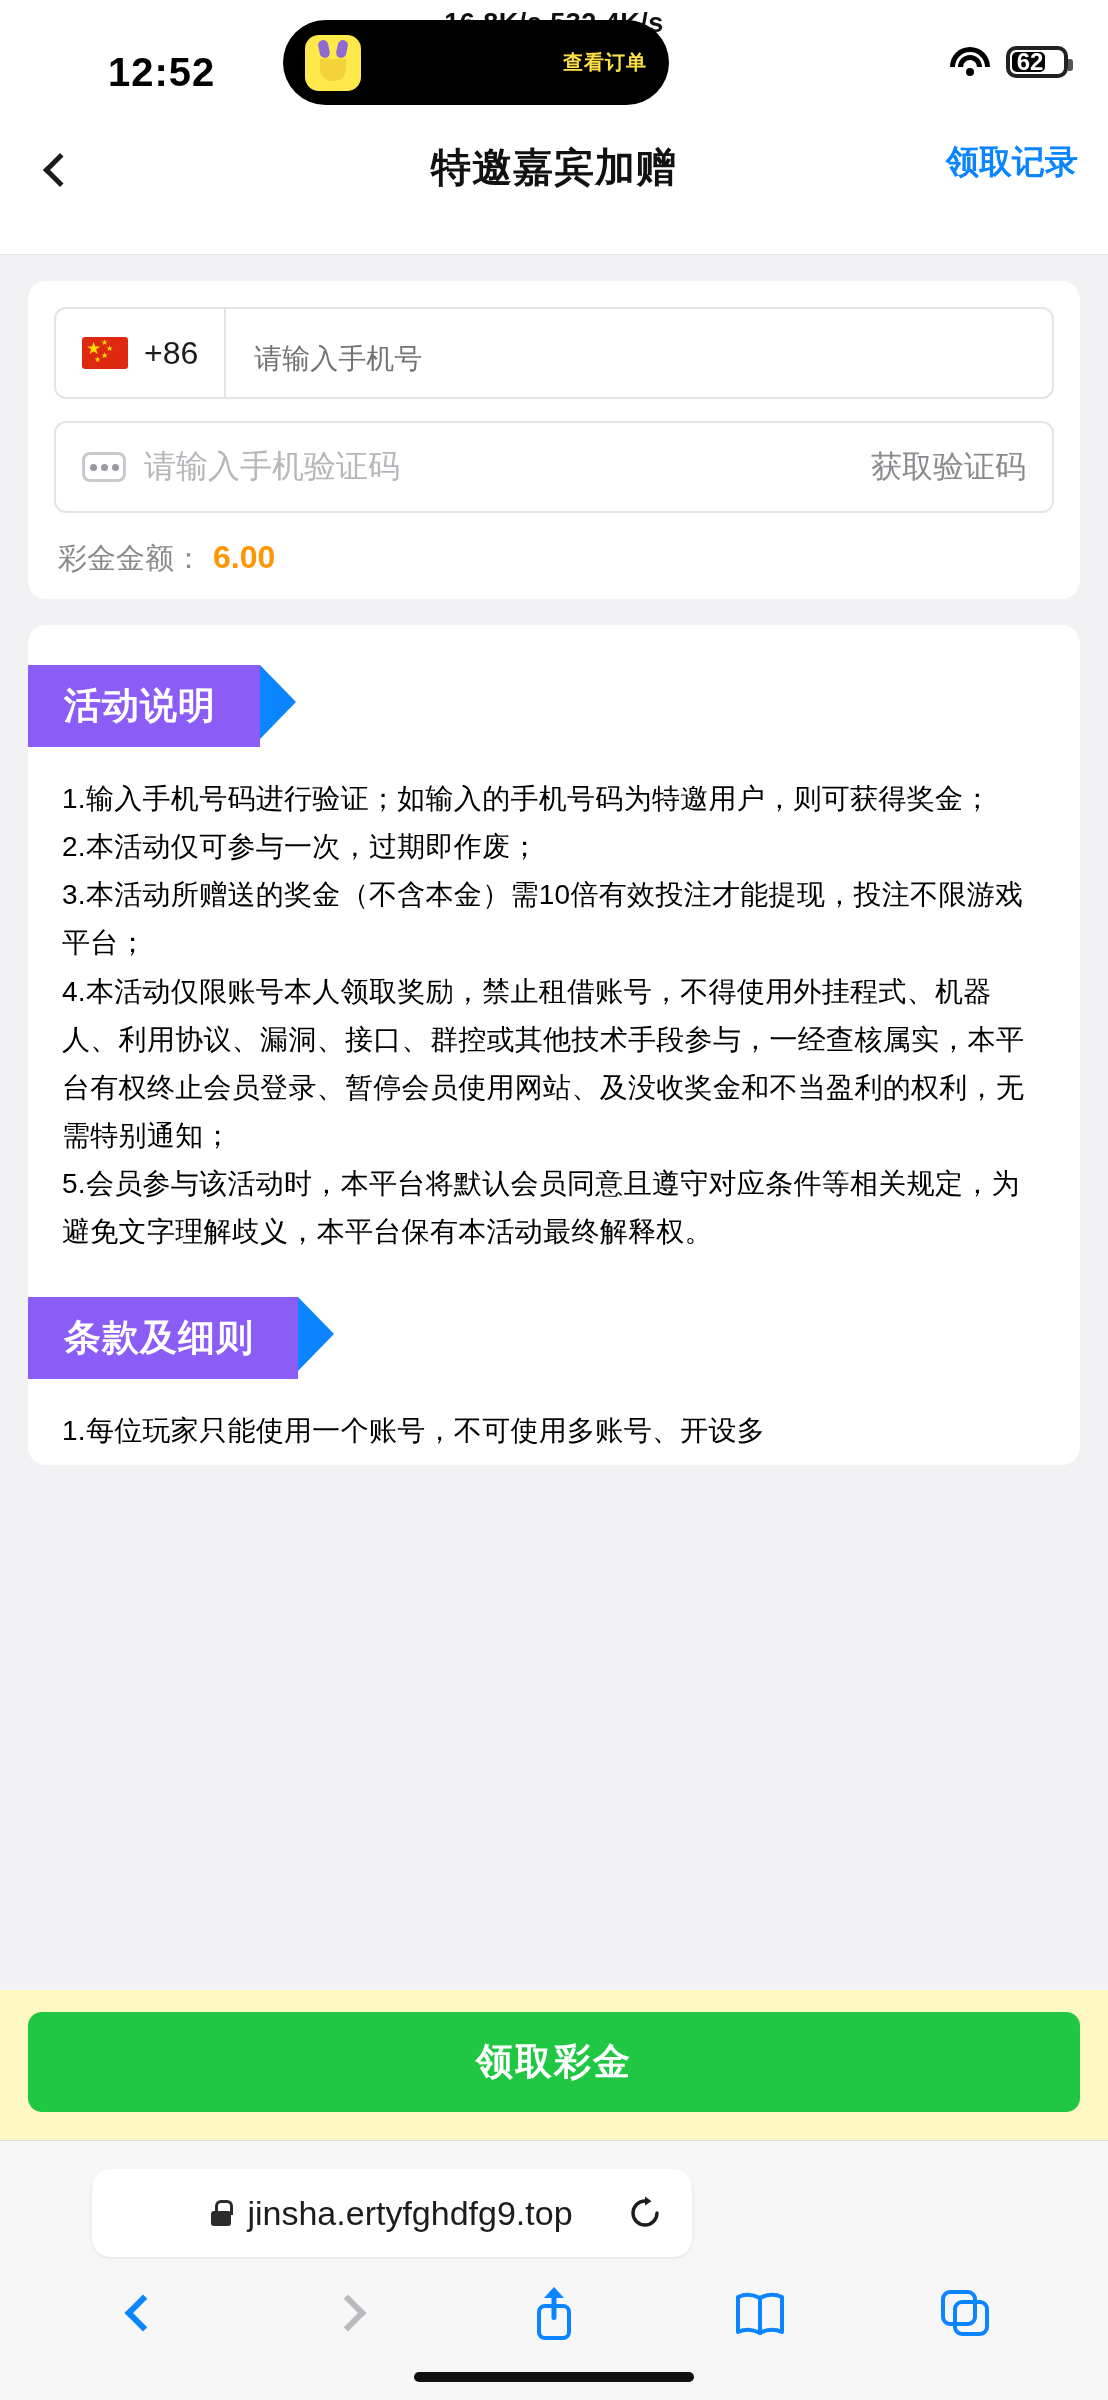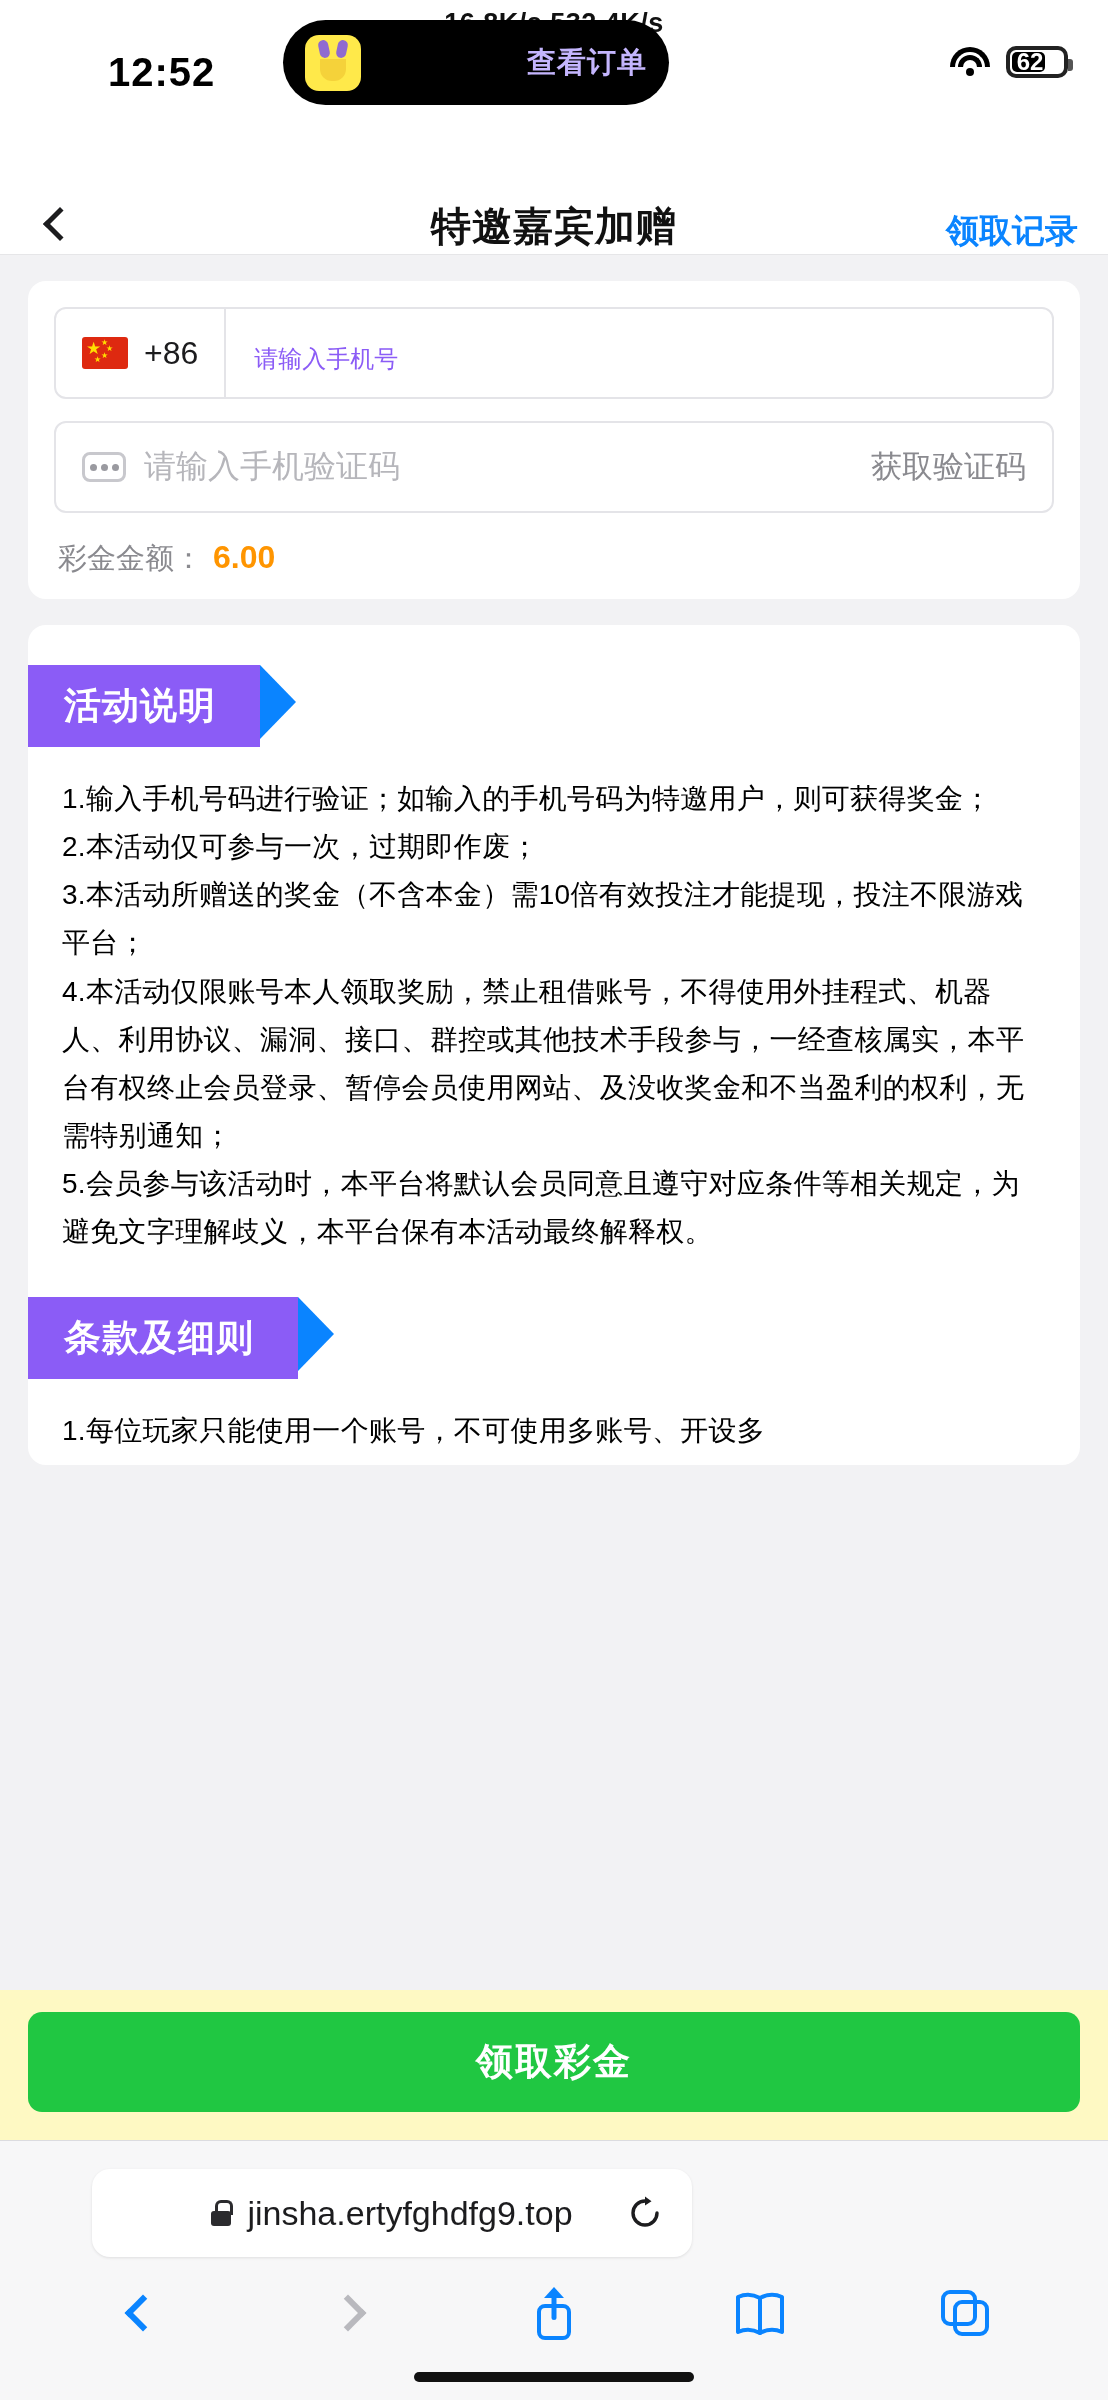--- a/index.html
+++ b/index.html
@@ -83,22 +83,22 @@
     position: absolute;
     left: 15px;
     top: 24px;
     width: 26px;
     height: 22px;
     background: #f5d23a;
     border-radius: 0 0 12px 12px;
   }
   .island-label {
     margin-left: auto;
-    color: #c4b5fd;
-    font-size: 29px;
+    color: #fde047;
+    font-size: 20px;
     font-weight: 700;
     letter-spacing: 1px;
   }
   .status-right {
     position: absolute;
     right: 40px;
     top: 46px;
     display: flex;
     align-items: center;
     gap: 16px;
@@ -150,21 +150,21 @@
     font-weight: 700;
     z-index: 2;
     margin-right: 14px;
   }
 
   
   .navbar {
     flex: 0 0 115px;
     background: #ffffff;
     display: flex;
-    align-items: flex-end;
+    align-items: flex-start;
     position: relative;
     border-bottom: 1px solid #e6e6e8;
   }
   .nav-back {
     position: absolute;
     left: 30px;
     width: 60px; height: 60px;
     display: flex; align-items: center; justify-content: center;
   }
   .nav-back span {
@@ -238,22 +238,22 @@
   .flag .s1 { font-size: 17px; left: 4px; top: 3px; }
   .flag .s2 { font-size: 8px; left: 19px; top: 2px; }
   .flag .s3 { font-size: 8px; left: 24px; top: 8px; }
   .flag .s4 { font-size: 8px; left: 19px; top: 15px; }
   .flag .s5 { font-size: 8px; left: 12px; top: 19px; }
   .cc-text { font-size: 32px; color: #1c1c1e; font-weight: 500; }
 
   .field-input {
     flex: 1;
     padding: 0 28px;
-    font-size: 24px;
-    color: #8b5cf6;
+    font-size: 28px;
+    color: #737373;
     margin-top: 12px;
   }
   .code-icon {
     margin-left: 26px;
     width: 44px; height: 30px;
     border: 3px solid #c8c8cd;
     border-radius: 8px;
     display: flex;
     align-items: center;
     justify-content: center;

